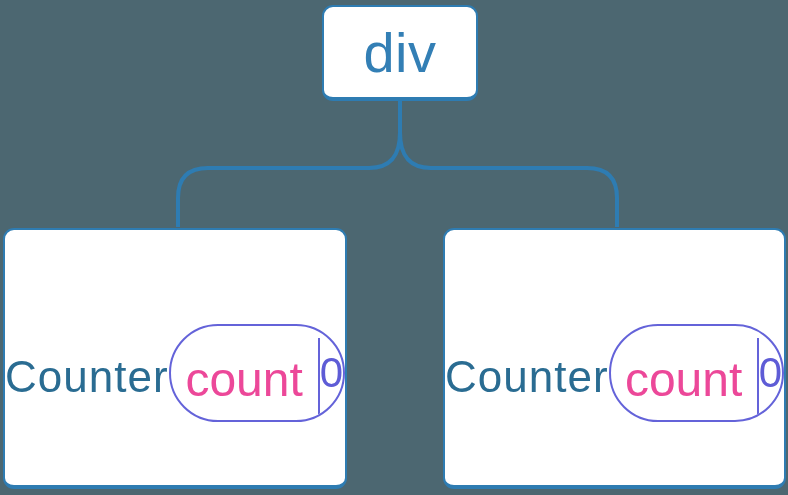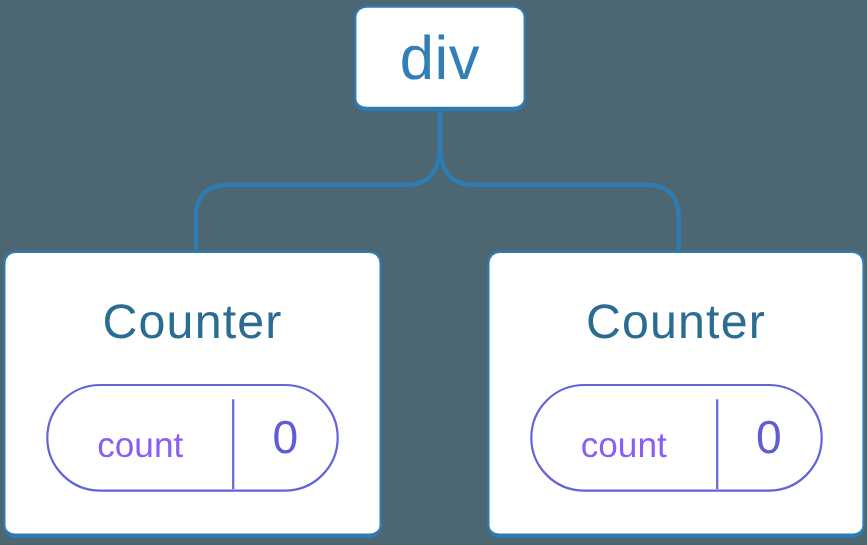--- a/index.html
+++ b/index.html
@@ -53,21 +53,20 @@
     position: absolute;
     top: 228px;
     width: 344px;
     height: 261px;
     box-sizing: border-box;
     background: #FFFFFF;
     border: 2px solid #2E7CB2;
     border-bottom-width: 4.5px;
     border-radius: 11px;
     display: flex;
-    flex-direction: column;
     align-items: center;
   }
   .card.left  { left: 3px;   }
   .card.right { left: 443px; width: 343px; }
   .card-title {
     margin-top: 38px;
     line-height: 50px;
     font-size: 44px;
     font-weight: 500;
     letter-spacing: 1px;
@@ -85,22 +84,22 @@
     overflow: hidden;
     background: #FFFFFF;
   }
   .pill-key {
     width: 169px;
     box-sizing: border-box;
     border-right: 2px solid #6463D9;
     display: flex;
     align-items: center;
     justify-content: center;
-    color: #8b5cf6;
-    font-size: 32px;
+    color: #ec4899;
+    font-size: 48px;
     font-weight: 400;
     margin-top: 12px;
   }
   .pill-value {
     flex: 1;
     display: flex;
     align-items: center;
     justify-content: center;
     color: #5E5CD6;
     font-size: 42px;

